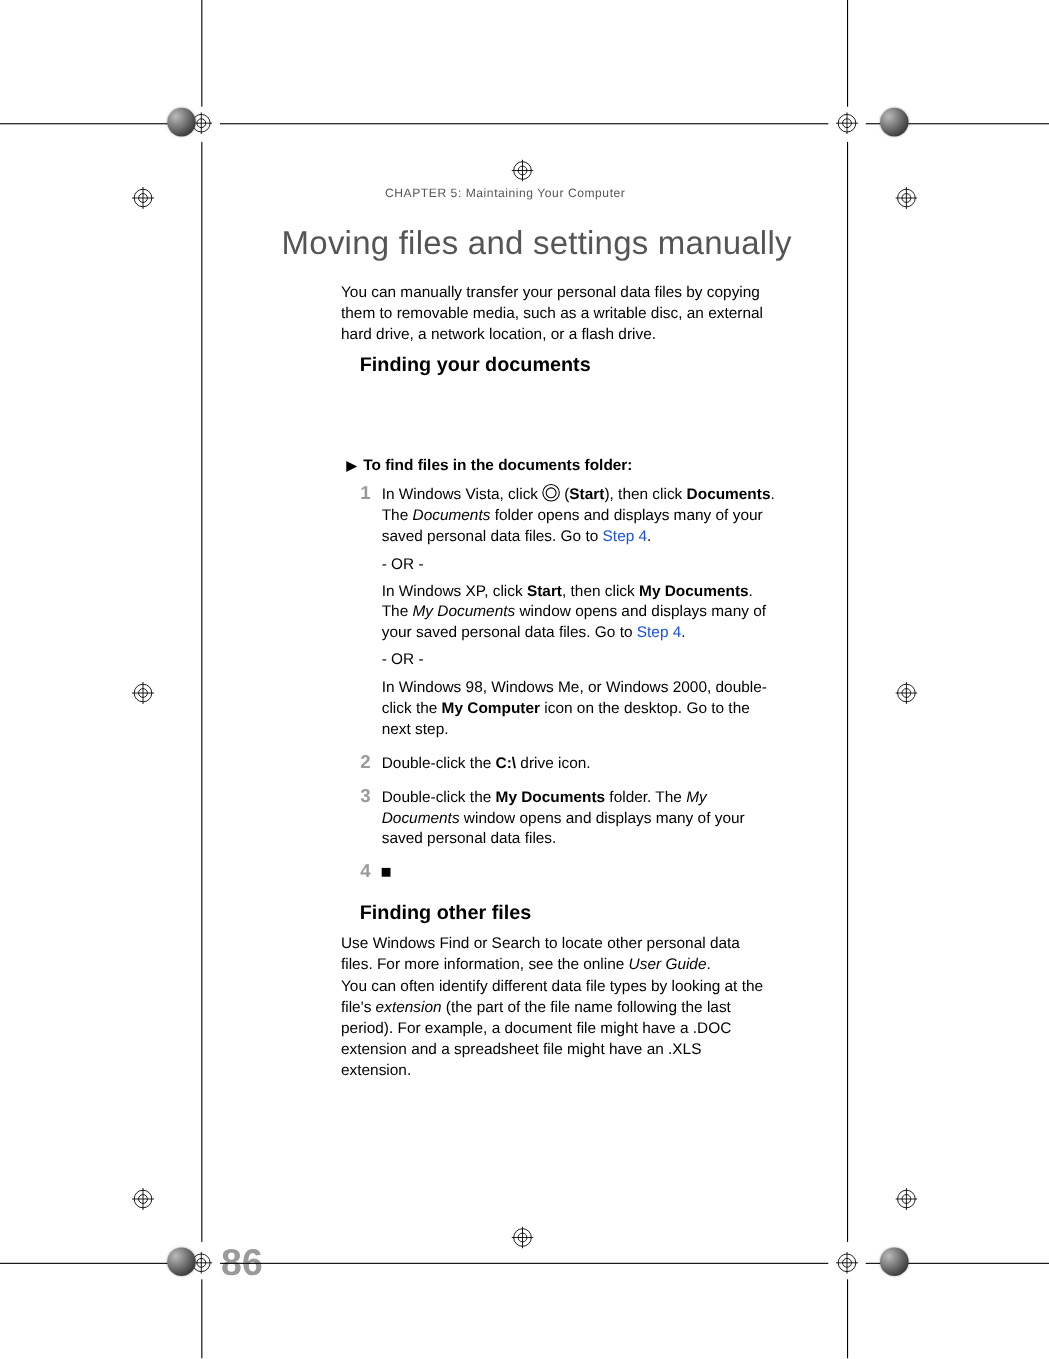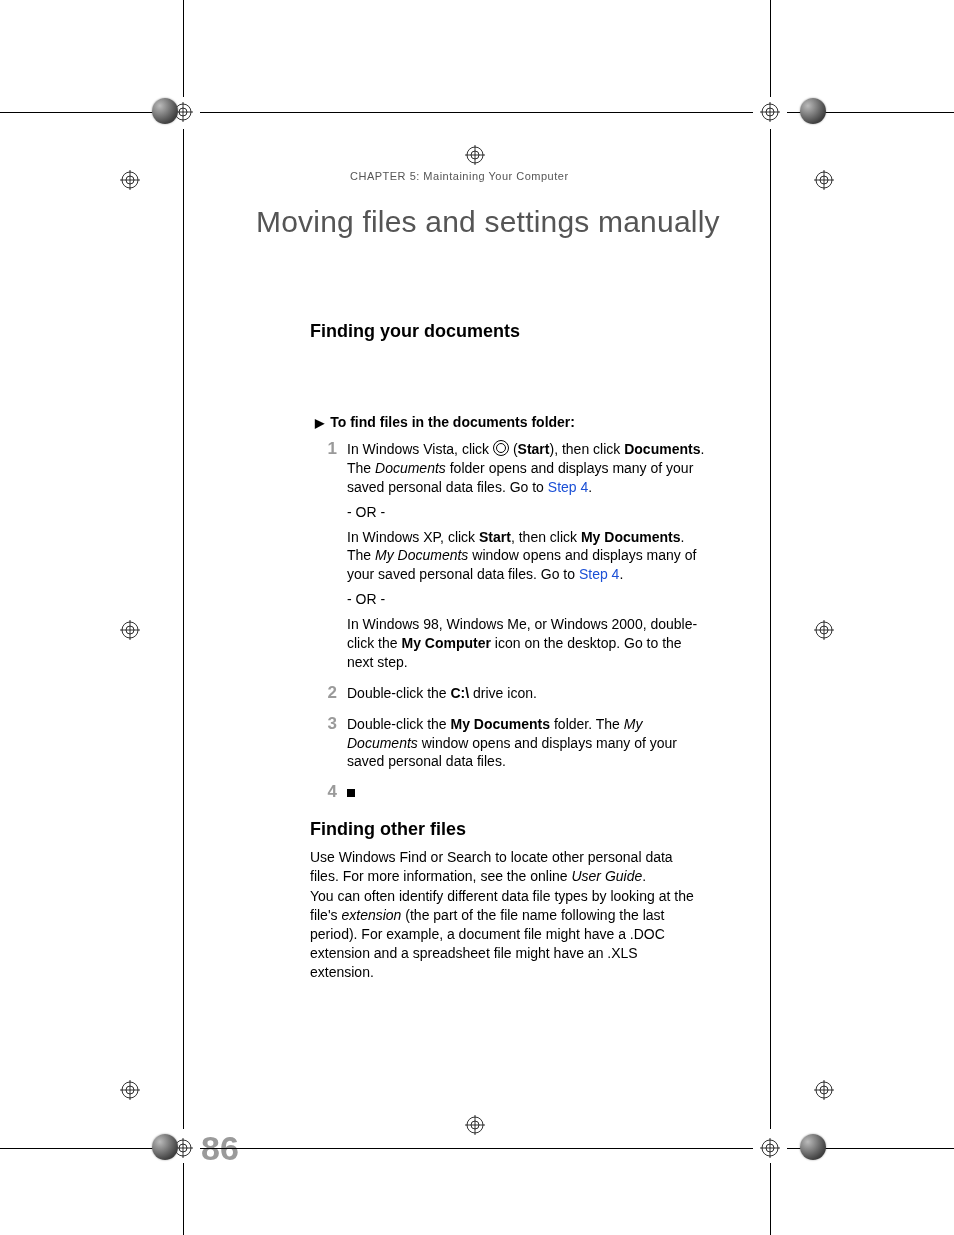--- a/index.html
+++ b/index.html
@@ -41,21 +41,21 @@
     position: absolute;
     left: 310px;
     width: 395px;
     font-size: 14px;
     line-height: 1.35;
     color: #000;
   }
   .intro { top: 256px; }
   .h2 {
     position: absolute;
-    left: 310px;
+    left: 327px;
     font-size: 18px;
     font-weight: 700;
     color: #000;
     text-align: right;
   }
   .h2a { top: 321px; }
   .h2b { top: 819px; }
   .para1 { top: 350px; }
   .procedure-head {
     position: absolute;
@@ -162,20 +162,21 @@
 
 <div class="page">
 
   <div class="chapter-header">
     <span class="chnum">CHAPTER</span>
     <span>5</span><span>: Maintaining Your Computer</span>
   </div>
 
   <div class="title">Moving files and settings manually</div>
 
+  <div class="body-col intro">You can manually transfer your personal data files by copying them to removable media, such as a writable disc, an external hard drive, a network location, or a flash drive.</div>
 
   <div class="h2 h2a">Finding your documents</div>
 
 
   <div class="procedure-head">
     <span class="caret">▶</span><span>To find files in the documents folder:</span>
   </div>
 
   <div class="steps">
 

